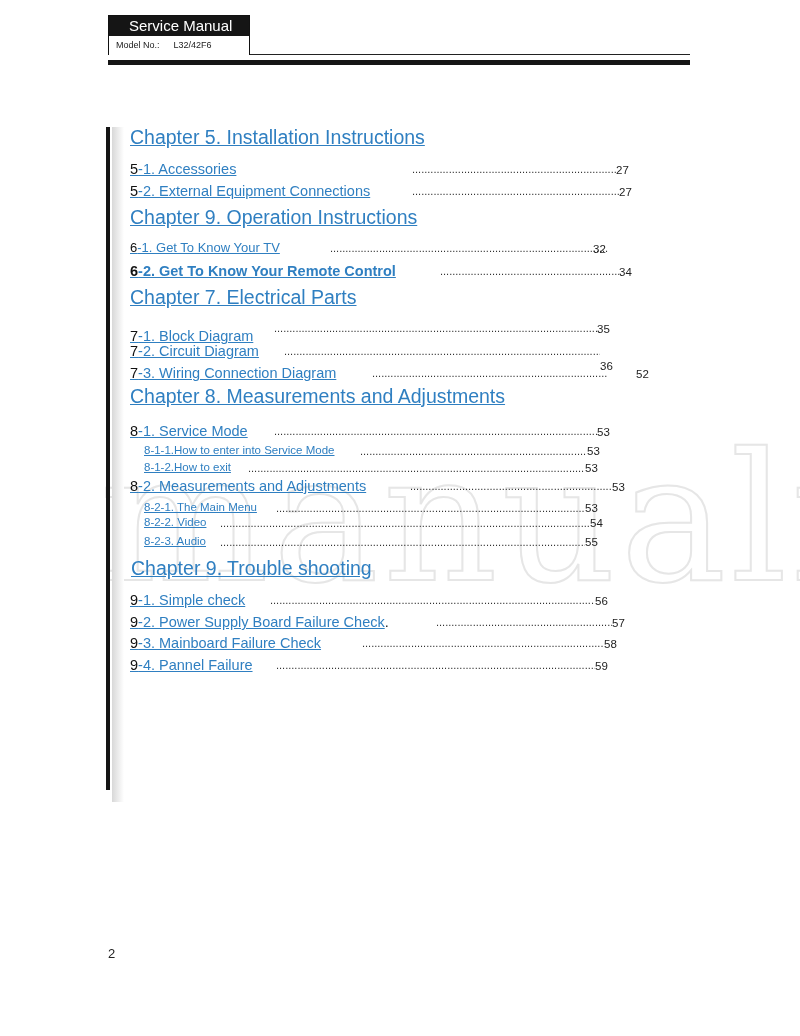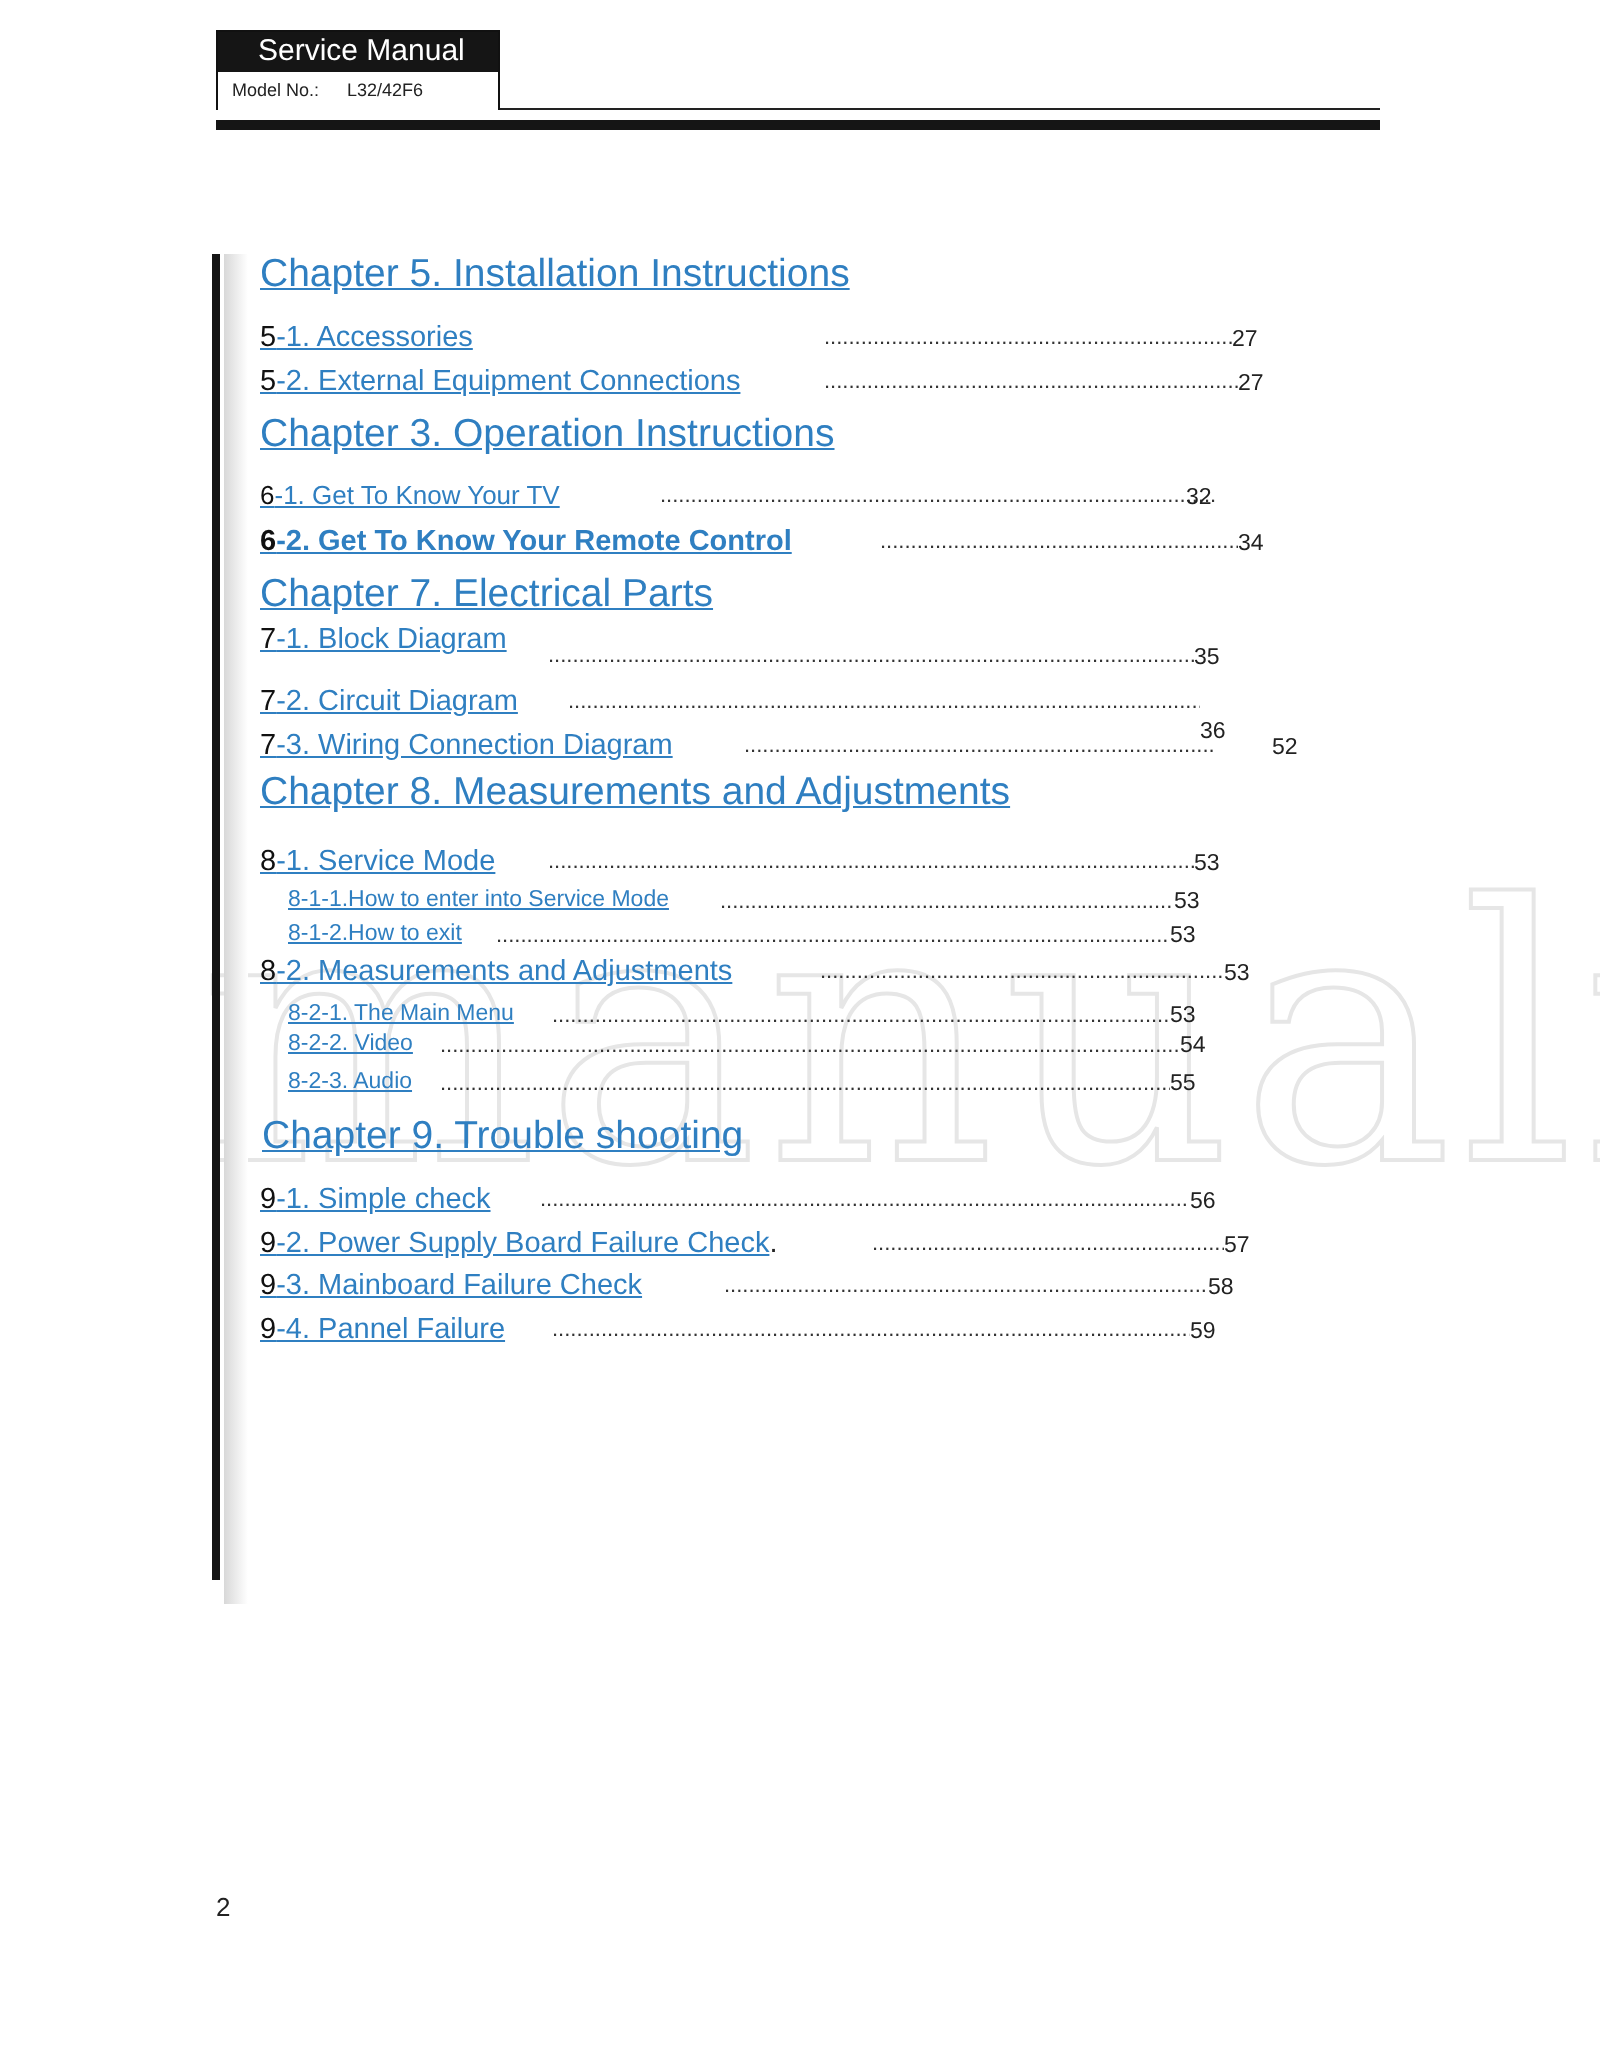--- a/index.html
+++ b/index.html
@@ -51,29 +51,29 @@
 <div class="left-bar"></div>
 
 <div class="toc" id="toc">
     <div class="row chap" style="top: 126px; left: 130px;"><a>Chapter 5. Installation Instructions</a></div>
     <div class="row sec" style="top: 161px; left: 130px;"><a><span class="num">5</span><span>-1. Accessories</span></a></div>
     <div class="dots" style="top: 163px; left: 412px; width: 204px;">........................................................................................................................................................................................................</div>
     <div class="pg" style="top: 164px; left: 616px;">27</div>
     <div class="row sec" style="top: 183px; left: 130px;"><a><span class="num">5</span><span>-2. External Equipment Connections</span></a></div>
     <div class="dots" style="top: 185px; left: 412px; width: 207px;">........................................................................................................................................................................................................</div>
     <div class="pg" style="top: 186px; left: 619px;">27</div>
-    <div class="row chap" style="top: 206px; left: 130px;"><a>Chapter 3. Operation Instructions</a></div>
+    <div class="row chap" style="top: 206px; left: 130px;"><a>Chapter 9. Operation Instructions</a></div>
     <div class="row sec" style="top: 240px; left: 130px; font-size: 13px;"><a><span class="num">6</span><span>-1. Get To Know Your TV</span></a></div>
     <div class="dots" style="top: 242px; left: 330px; width: 278px;">........................................................................................................................................................................................................</div>
     <div class="pg" style="top: 243px; left: 593px; text-align: center;">32</div>
     <div class="row sec" style="top: 263px; left: 130px; font-weight: bold;"><a><span class="num">6</span><span>-2. Get To Know Your Remote Control</span></a></div>
     <div class="dots" style="top: 265px; left: 440px; width: 179px;">........................................................................................................................................................................................................</div>
     <div class="pg" style="top: 266px; left: 619px;">34</div>
     <div class="row chap" style="top: 286px; left: 130px;"><a>Chapter 7. Electrical Parts</a></div>
-    <div class="row sec" style="top: 312px; left: 130px;"><a><span class="num">7</span><span>-1. Block Diagram</span></a></div>
+    <div class="row sec" style="top: 328px; left: 130px;"><a><span class="num">7</span><span>-1. Block Diagram</span></a></div>
     <div class="dots" style="top: 322px; left: 274px; width: 323px;">........................................................................................................................................................................................................</div>
     <div class="pg" style="top: 323px; left: 597px;">35</div>
     <div class="row sec" style="top: 343px; left: 130px;"><a><span class="num">7</span><span>-2. Circuit Diagram</span></a></div>
     <div class="dots" style="top: 345px; left: 284px; width: 316px;">........................................................................................................................................................................................................</div>
     <div class="pg" style="top: 360px; left: 600px;">36</div>
     <div class="row sec" style="top: 365px; left: 130px;"><a><span class="num">7</span><span>-3. Wiring Connection Diagram</span></a></div>
     <div class="dots" style="top: 367px; left: 372px; width: 236px;">........................................................................................................................................................................................................</div>
     <div class="pg" style="top: 368px; left: 608px; margin-left: 28px;">52</div>
     <div class="row chap" style="top: 385px; left: 130px;"><a>Chapter 8. Measurements and Adjustments</a></div>
     <div class="row sec" style="top: 423px; left: 130px;"><a><span class="num">8</span><span>-1. Service Mode</span></a></div>

